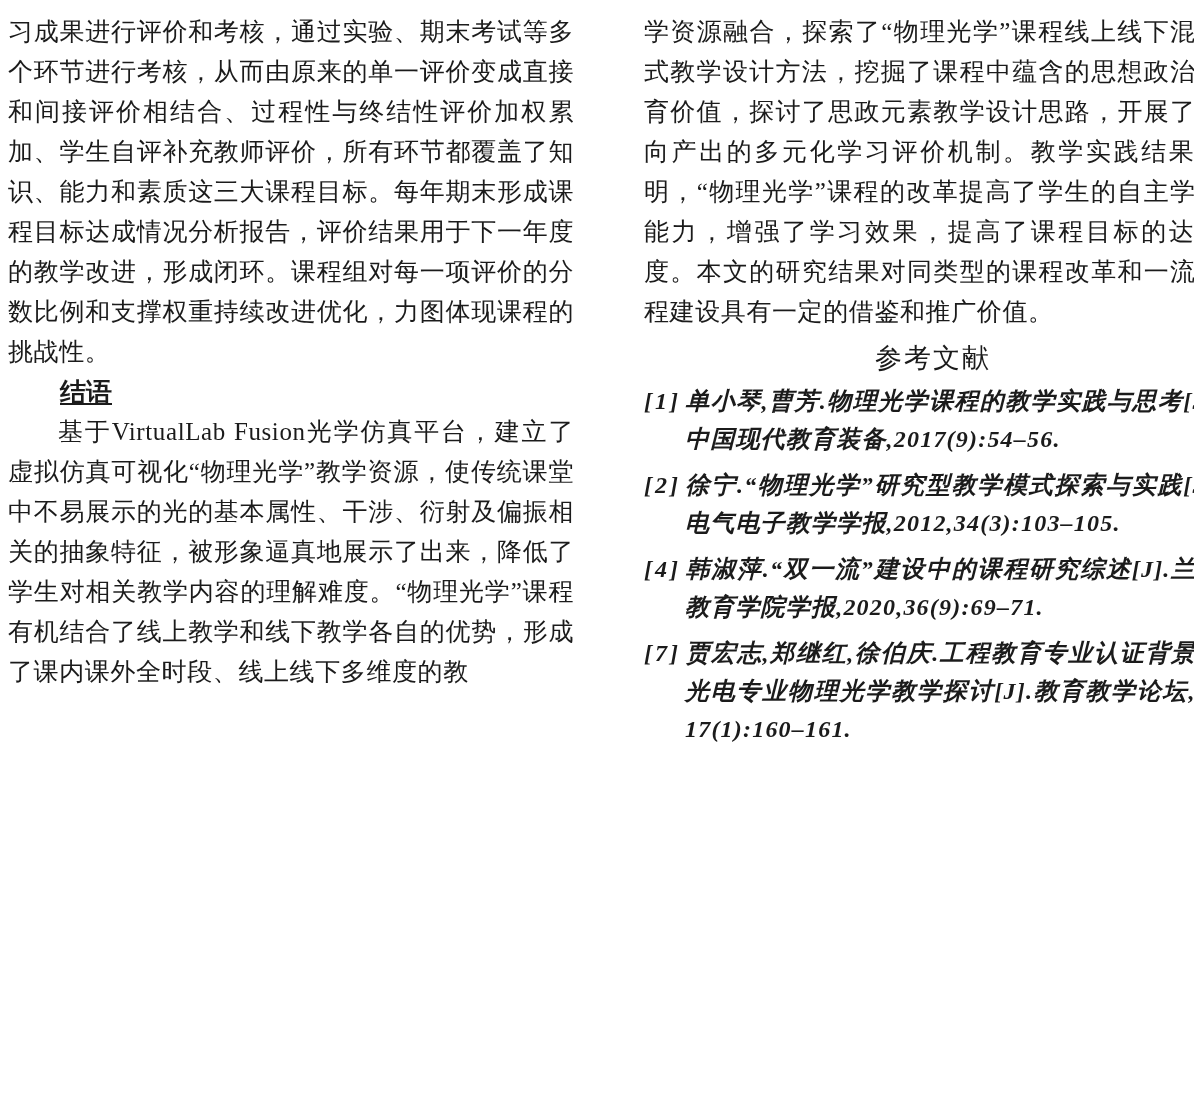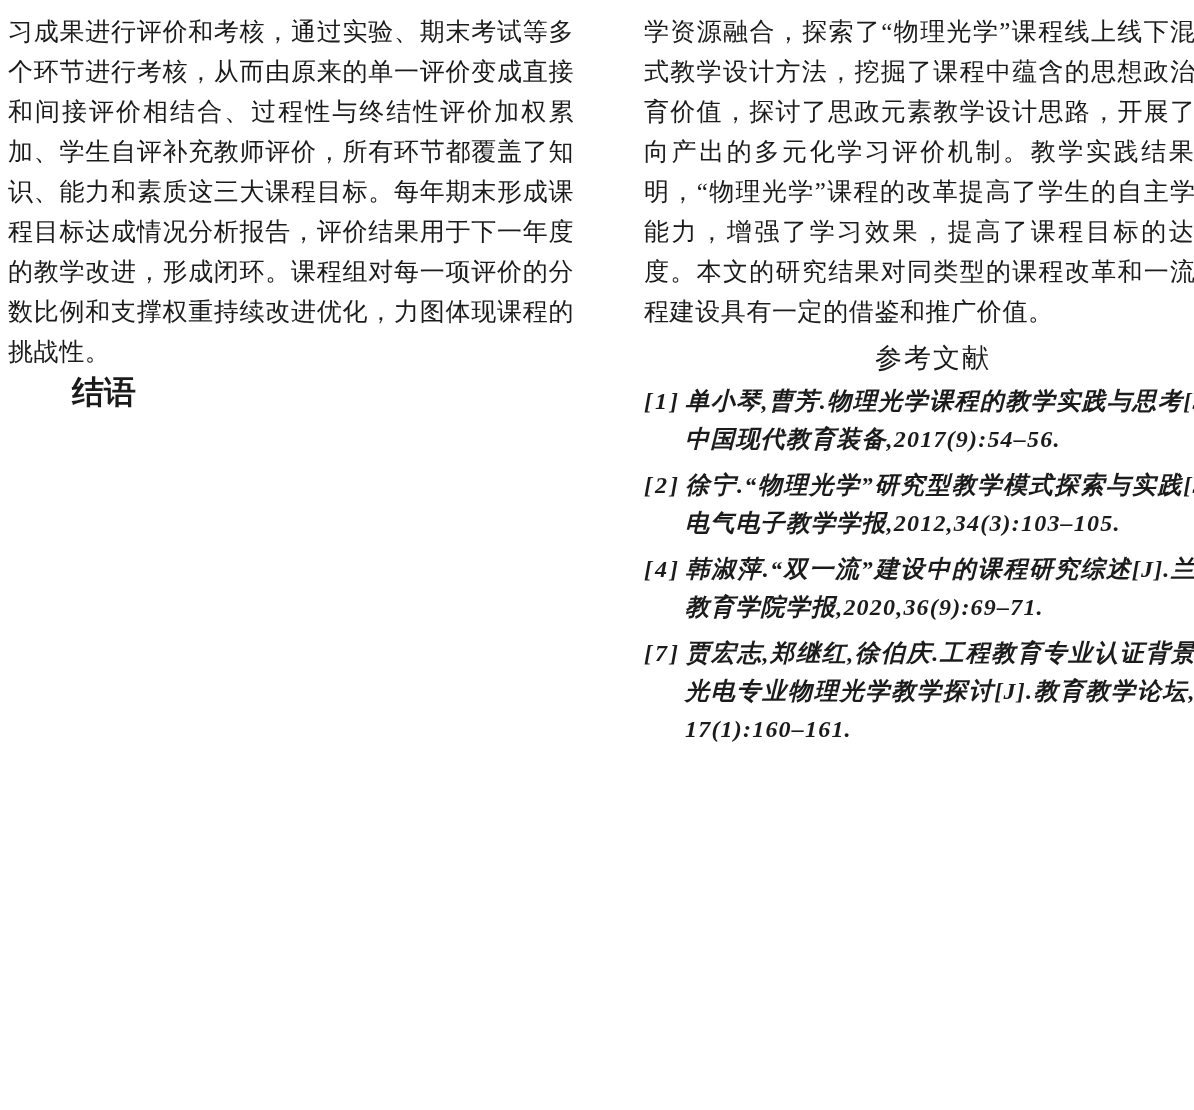--- a/index.html
+++ b/index.html
@@ -32,25 +32,26 @@
     font-size: 25px;
     line-height: 40px;
     text-align: justify;
     letter-spacing: 0.6px;
     word-break: break-all;
   }
   .body-par.indent { text-indent: 2em; }
 
   
   .subheading {
-    font-size: 32px;
+    font-size: 26px;
     line-height: 40px;
     font-weight: bold;
     padding-left: 2em;
     font-family: "Liberation Sans", "DejaVu Sans", sans-serif;
+    text-decoration: underline;
   }
 
   
   .ref-heading {
     font-size: 27px;
     line-height: 40px;
     font-weight: normal;
     text-align: center;
     letter-spacing: 2px;
     margin: 6px 0 4px 0;
@@ -80,20 +81,21 @@
   }
 </style>
 </head>
 <body>
 
 <div class="page">
 
   <div class="col col-left">
     <p class="body-par">习成果进行评价和考核，通过实验、期末考试等多个环节进行考核，从而由原来的单一评价变成直接和间接评价相结合、过程性与终结性评价加权累加、学生自评补充教师评价，所有环节都覆盖了知识、能力和素质这三大课程目标。每年期末形成课程目标达成情况分析报告，评价结果用于下一年度的教学改进，形成闭环。课程组对每一项评价的分数比例和支撑权重持续改进优化，力图体现课程的挑战性。</p>
     <h3 class="subheading">结语</h3>
+    <p class="body-par indent">基于VirtualLab Fusion光学仿真平台，建立了虚拟仿真可视化“物理光学”教学资源，使传统课堂中不易展示的光的基本属性、干涉、衍射及偏振相关的抽象特征，被形象逼真地展示了出来，降低了学生对相关教学内容的理解难度。“物理光学”课程有机结合了线上教学和线下教学各自的优势，形成了课内课外全时段、线上线下多维度的教</p>
   </div>
 
   <div class="col col-right">
     <p class="body-par">学资源融合，探索了“物理光学”课程线上线下混合式教学设计方法，挖掘了课程中蕴含的思想政治教育价值，探讨了思政元素教学设计思路，开展了面向产出的多元化学习评价机制。教学实践结果表明，“物理光学”课程的改革提高了学生的自主学习能力，增强了学习效果，提高了课程目标的达成度。本文的研究结果对同类型的课程改革和一流课程建设具有一定的借鉴和推广价值。</p>
 
     <h3 class="ref-heading">参考文献</h3>
 
     <div class="ref-list">
       <div class="ref-item"><span class="ref-label">[1]</span><span class="ref-text">单小琴,曹芳.物理光学课程的教学实践与思考[J].中国现代教育装备,2017(9):54–56.</span></div>
       <div class="ref-item"><span class="ref-label">[2]</span><span class="ref-text">徐宁.“物理光学”研究型教学模式探索与实践[J].电气电子教学学报,2012,34(3):103–105.</span></div>

